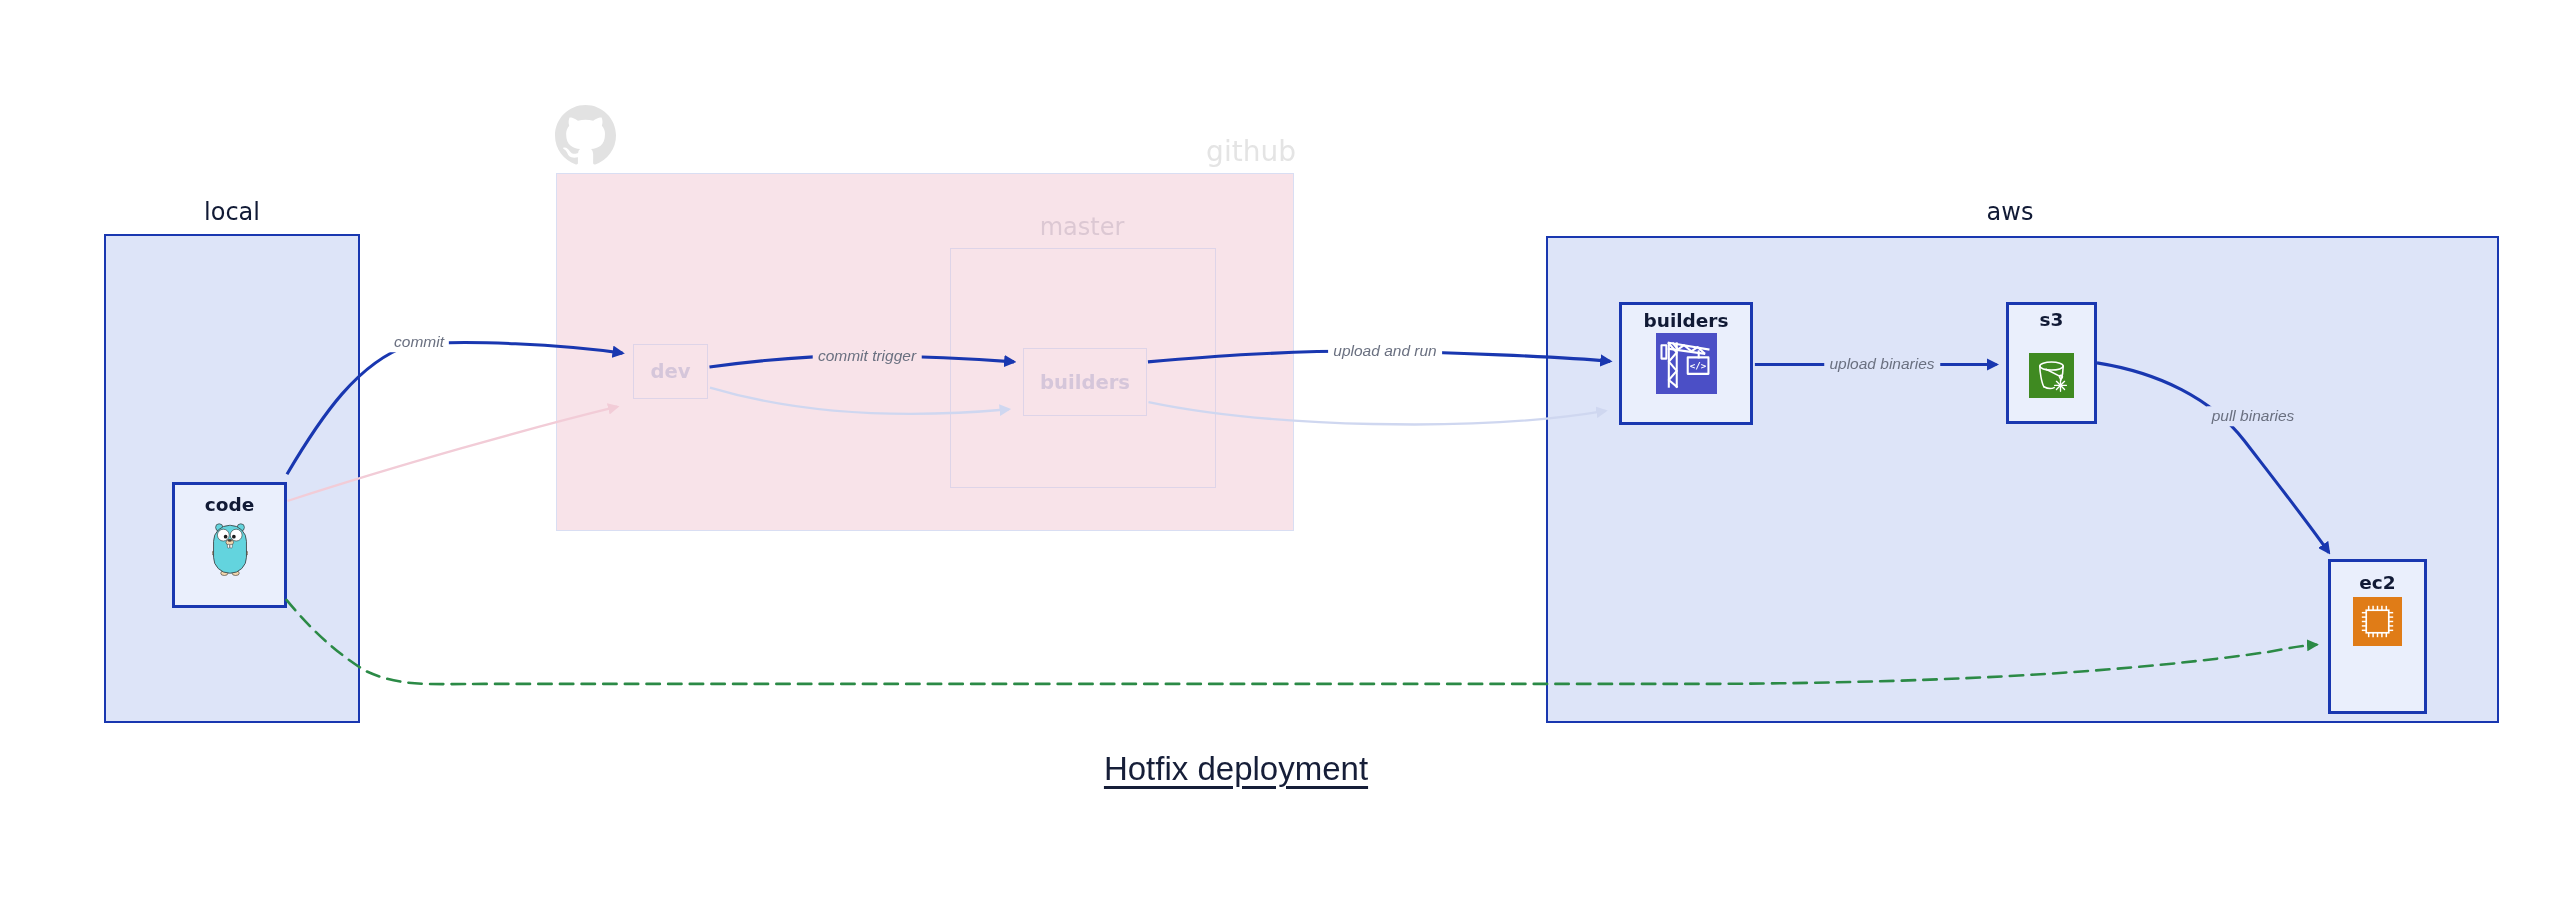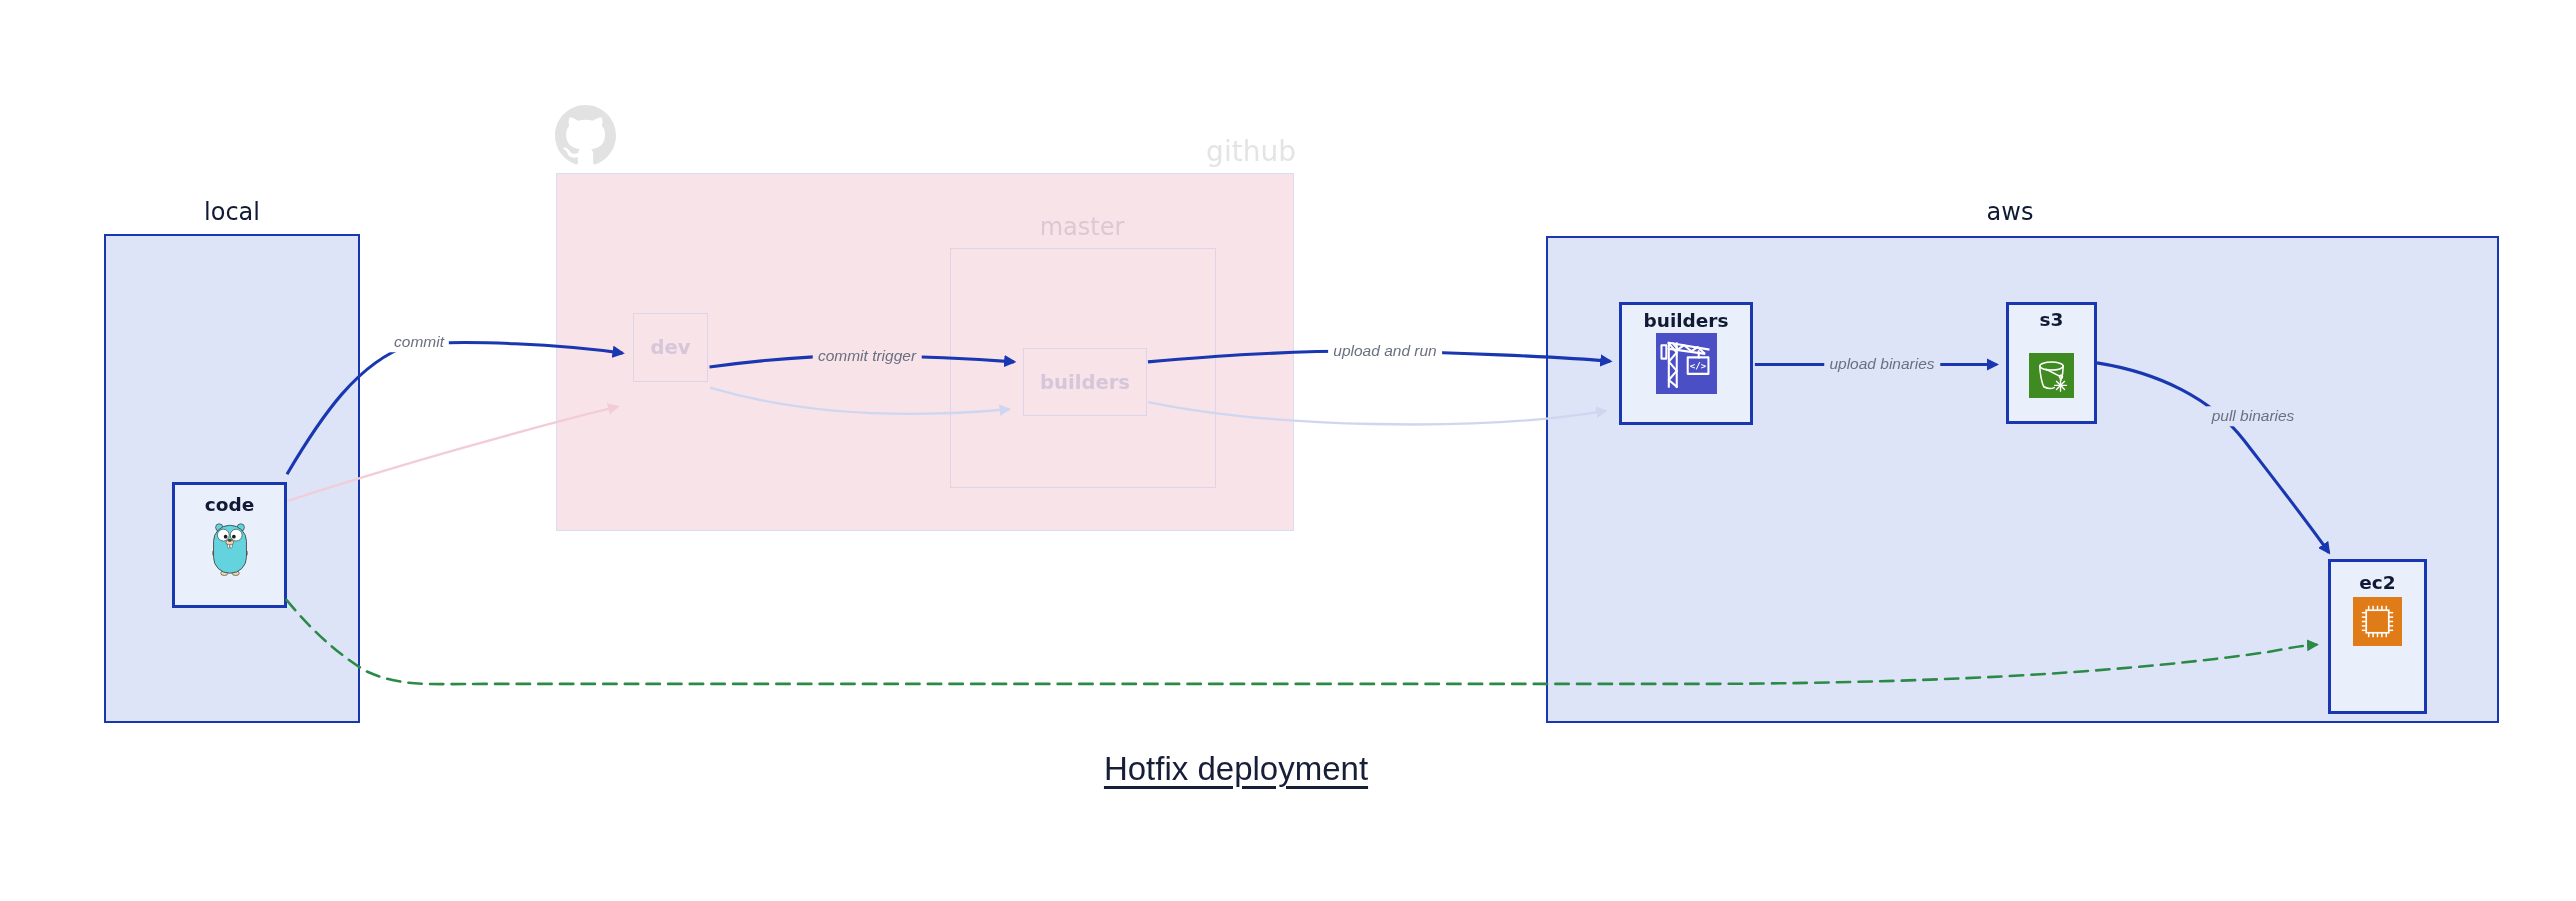--- a/index.html
+++ b/index.html
@@ -64,21 +64,21 @@
       <circle cx="47" cy="25" r="11.5" fill="#ffffff" stroke="#3a3a3a" stroke-width="1.2"></circle>
       <circle cx="26.5" cy="28" r="3.6" fill="#1c1c1c"></circle>
       <circle cx="42.5" cy="28" r="3.6" fill="#1c1c1c"></circle>
       <ellipse cx="34.5" cy="39" rx="7.5" ry="5.5" fill="var(--gopher-skin,#f3d6ac)" stroke="#3a3a3a" stroke-width="1.2"></ellipse>
       <ellipse cx="34.5" cy="35.5" rx="4" ry="2.6" fill="#4a3f3c"></ellipse>
       <rect x="30" y="43" width="4.4" height="7" rx="1.5" fill="#ffffff" stroke="#3a3a3a" stroke-width="1"></rect>
       <rect x="35" y="43" width="4.4" height="7" rx="1.5" fill="#ffffff" stroke="#3a3a3a" stroke-width="1"></rect>
     </svg>
   </div>
 
-  <div class="node-faded" style="left:633px;top:313px;width:75px;height:69px;">
+  <div class="node-faded" style="left:633px;top:344px;width:75px;height:55px;">
     <div class="faded-node-label">dev</div>
   </div>
 
   <div class="node-faded" style="left:1023px;top:348px;width:124px;height:68px;">
     <div class="faded-node-label">builders</div>
   </div>
 
   <div class="node" style="left:1619px;top:302px;width:134px;height:123px;padding-top:5.2px;gap:1px;">
     <div class="node-label">builders</div>
     <svg width="61" height="61" viewBox="0 0 100 100">

